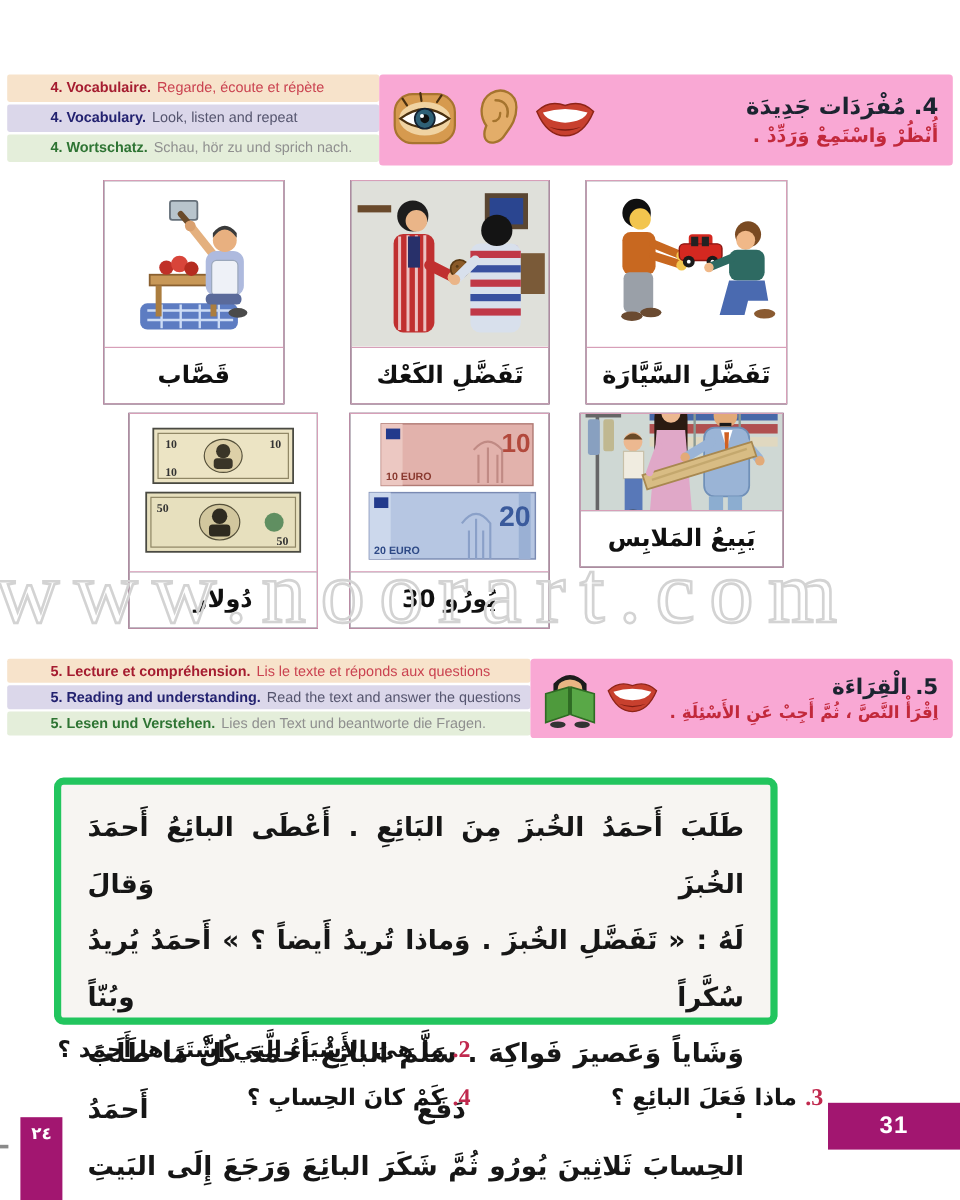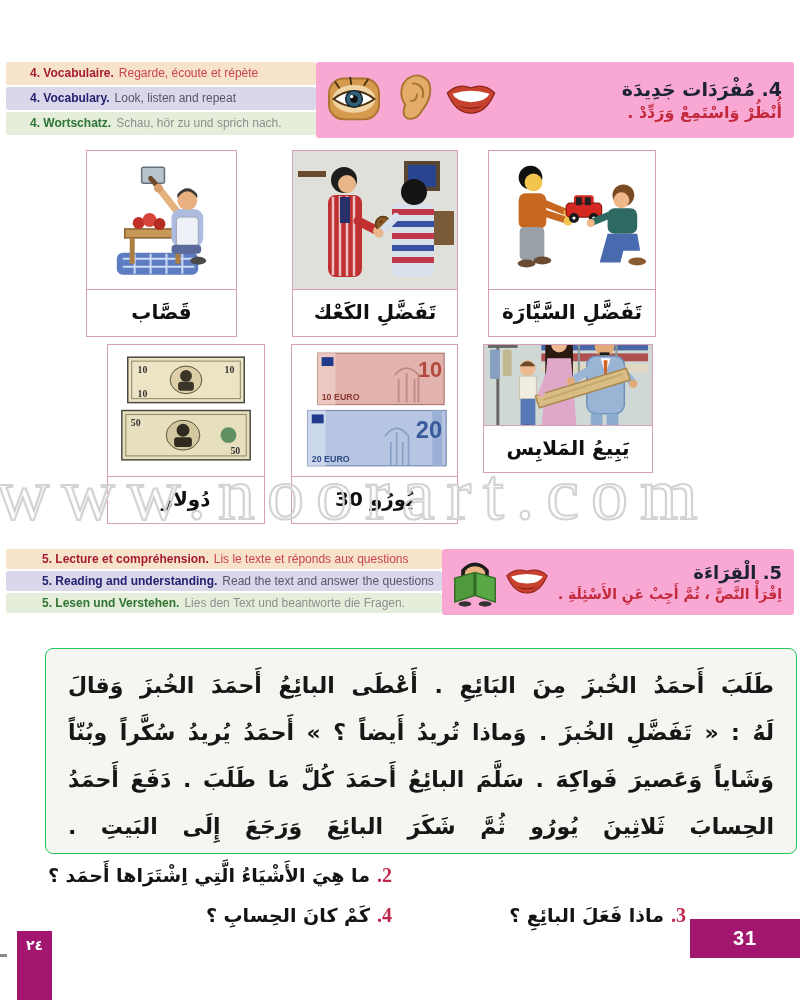--- a/index.html
+++ b/index.html
@@ -5,21 +5,21 @@
   html,body{margin:0;padding:0;}
   body{width:800px;height:1000px;background:#fff;position:relative;overflow:hidden;
        font-family:"Liberation Sans",sans-serif;}
   .page{position:absolute;inset:0;}
 
   
   .bands{position:absolute;}
   .band{border-radius:2px;white-space:nowrap;overflow:hidden;}
   .band b{margin-right:5px;}
   #sec4-bands{left:6px;top:62px;width:310px;}
-  #sec4-bands .band{height:23px;line-height:23px;margin-bottom:2px;padding-left:24px;font-size:12px;}
+  #sec4-bands .band{height:23px;line-height:23px;margin-bottom:2px;padding-left:36px;font-size:12px;}
   #sec5-bands{left:6px;top:549px;width:436px;}
   #sec5-bands .band{height:20px;line-height:20px;margin-bottom:2px;padding-left:36px;font-size:12px;}
   .band.fr{background:#f7e3cb;color:#ca4250;}
   .band.fr b{color:#a51c30;}
   .band.en{background:#dbd7ea;color:#55556e;}
   .band.en b{color:#232270;}
   .band.de{background:#e4eeda;color:#8f8f8f;}
   .band.de b{color:#2e7433;}
 
   
@@ -46,22 +46,22 @@
   #card4{left:107px;top:344px;width:158px;height:180px;}
   #card5{left:291px;top:344px;width:167px;height:180px;}
   #card6{left:483px;top:344px;width:170px;height:129px;}
 
   
   .watermark{position:absolute;left:-4px;top:452px;width:810px;z-index:40;pointer-events:none;
              font-family:"Liberation Serif",serif;font-size:74px;letter-spacing:12px;
              white-space:nowrap;color:transparent;-webkit-text-stroke:2.2px #d3d3d3;}
 
   
-  .passage{position:absolute;left:45px;top:648px;width:752px;height:206px;background:#f7f5f2;
-           border:1px solid #22c55e;border-radius:8px;box-sizing:border-box;
+  .passage{position:absolute;left:45px;top:648px;width:603px;height:206px;background:#f7f5f2;
+           border:6px solid #22c55e;border-radius:8px;box-sizing:border-box;
            padding:13px 22px 0 22px;direction:rtl;}
   .pline{font-family:"DejaVu Sans",sans-serif;font-weight:bold;font-size:22px;color:#161616;
          line-height:47px;text-align:justify;text-align-last:justify;white-space:nowrap;
          display:flex;justify-content:space-between;}
   .pline{white-space:normal;display:block;}
 
   
   .question{position:absolute;direction:rtl;white-space:nowrap;font-family:"DejaVu Sans",sans-serif;
             font-weight:bold;font-size:19px;color:#141414;}
   .qnum{color:#c0294e;margin-left:7px;font-family:"Liberation Serif",serif;font-size:20px;}

